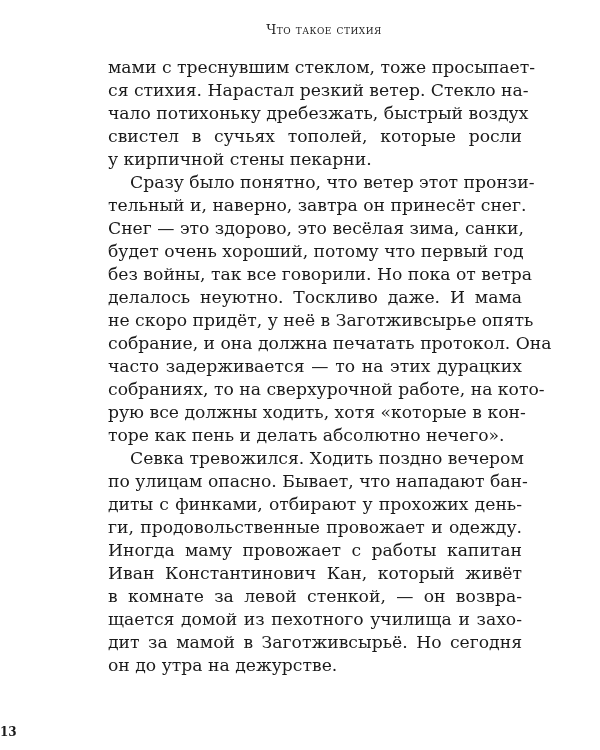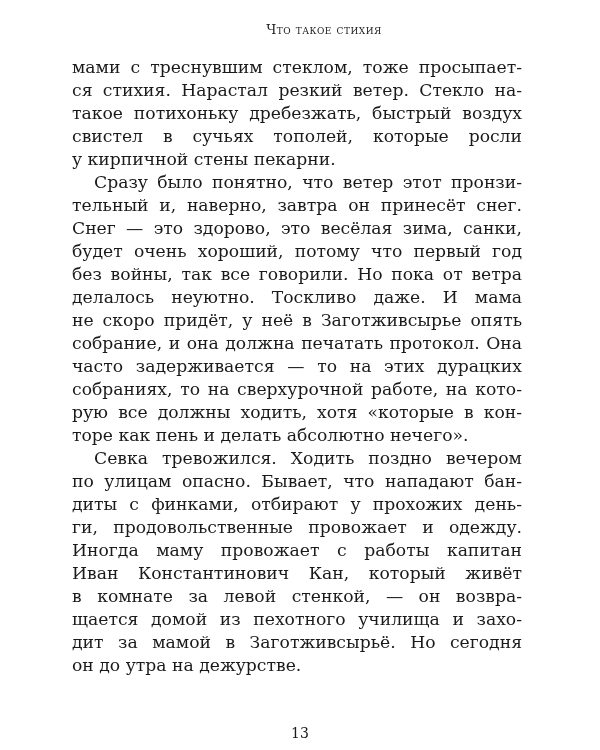--- a/index.html
+++ b/index.html
@@ -2,38 +2,38 @@
 <html><head>
 <meta charset="utf-8">
 <style>
   html, body { margin: 0; padding: 0; background: #ffffff; }
   body { width: 600px; height: 750px; position: relative; overflow: hidden;
          font-family: "DejaVu Serif", "Liberation Serif", serif; color: #1a1a1a; }
   .running-head { position: absolute; top: 22px; left: 0; width: 600px; text-align: center;
          font-size: 13px; letter-spacing: 0.5px; font-variant: small-caps; margin-left: 24px; }
   .text-block { position: absolute; top: 56px; left: 72px; width: 450px; }
   .line { height: 23px; line-height: 23px; font-size: 17.2px; white-space: nowrap;
-          text-align: justify; text-align-last: justify; overflow: visible; }
+          text-align: justify; text-align-last: justify; overflow: visible; margin-left: 36px; }
   .line.last { text-align-last: left; }
   .line.indent { padding-left: 22px; }
-  .page-number { position: absolute; top: 725px; left: 0; width: 600px; text-align: center;
-         font-size: 14px; }
+  .page-number { position: absolute; top: 725px; left: 0; width: 600px; text-align: left;
+         font-size: 12px; font-weight: bold; }
 </style>
 </head>
 <body>
 
 <div>
   <div class="running-head">Что такое стихия</div>
 
   <div class="text-block">
 
     <div>
       <div class="line">мами с треснувшим стеклом, тоже просыпает-</div>
       <div class="line">ся стихия. Нарастал резкий ветер. Стекло на-</div>
-      <div class="line">такое потихоньку дребезжать, быстрый воздух</div>
+      <div class="line">чало потихоньку дребезжать, быстрый воздух</div>
       <div class="line">свистел в сучьях тополей, которые росли</div>
       <div class="line last">у кирпичной стены пекарни.</div>
     </div>
 
     <div>
       <div class="line indent">Сразу было понятно, что ветер этот пронзи-</div>
       <div class="line">тельный и, наверно, завтра он принесёт снег.</div>
       <div class="line">Снег — это здорово, это весёлая зима, санки,</div>
       <div class="line">будет очень хороший, потому что первый год</div>
       <div class="line">без войны, так все говорили. Но пока от ветра</div>

